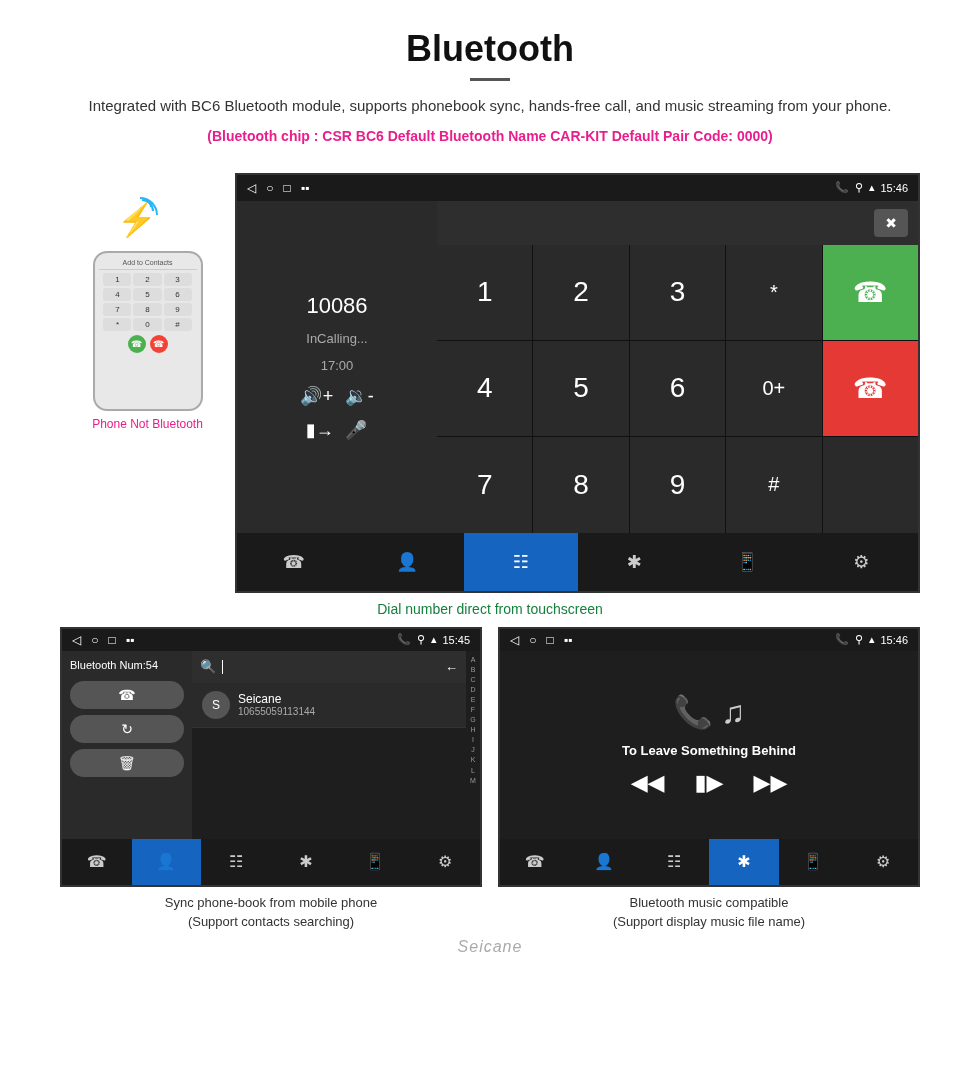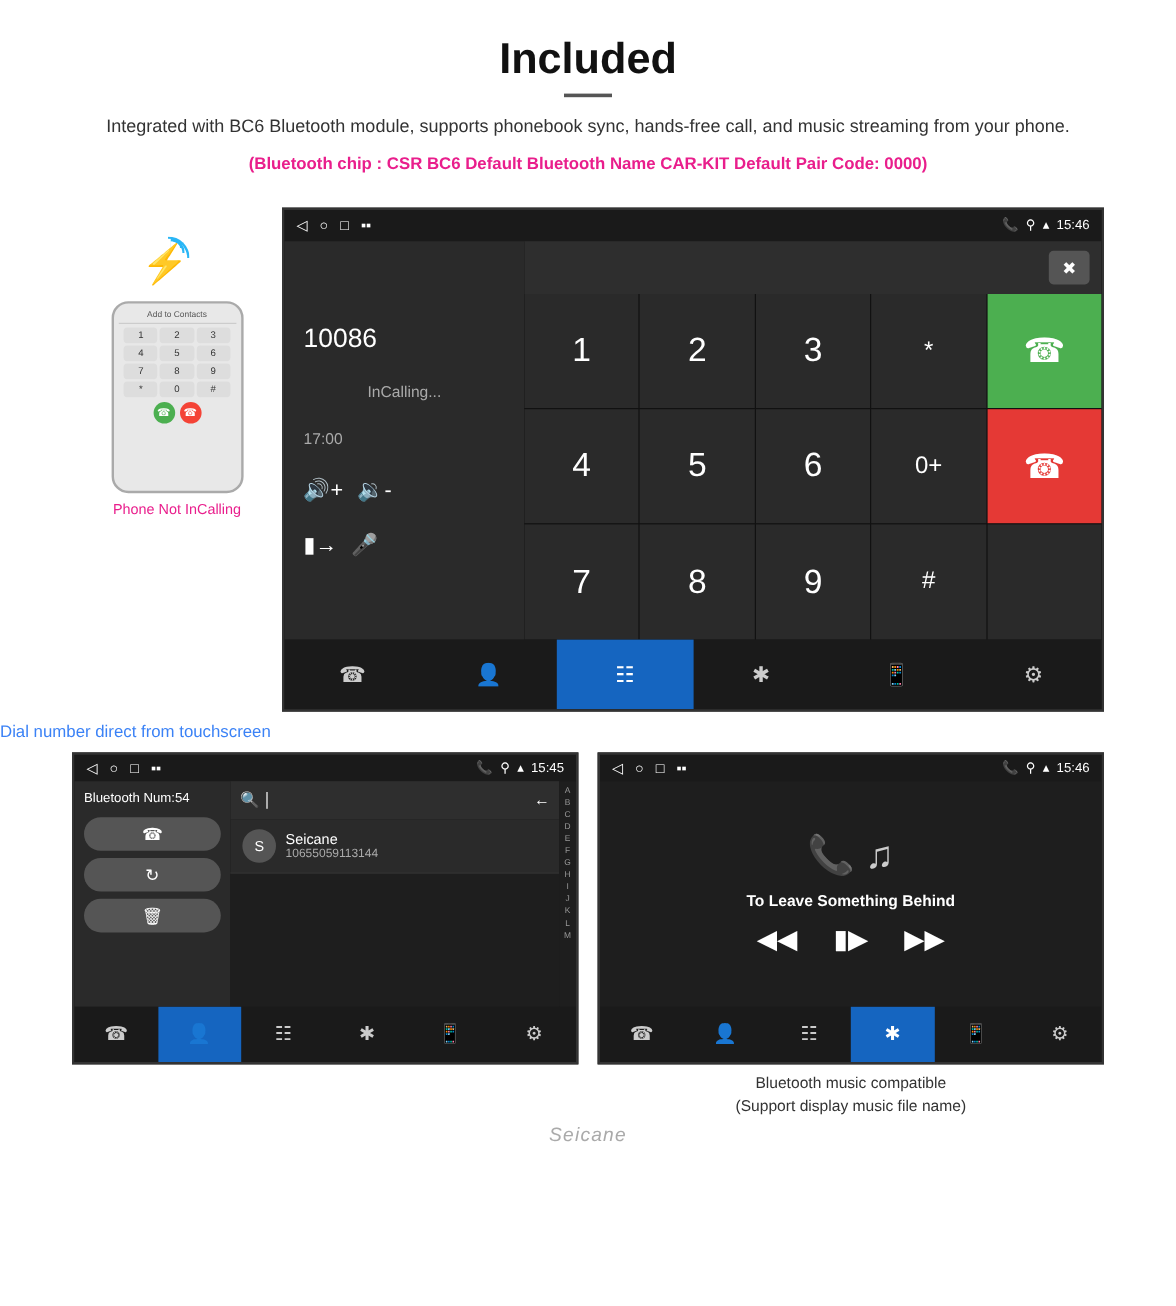--- a/index.html
+++ b/index.html
@@ -161,23 +161,24 @@
     
     .dialer-body {
       display: flex;
       flex: 1;
     }
     .dialer-left {
       width: 200px;
       background: #2a2a2a;
       display: flex;
       flex-direction: column;
+      align-items: center;
       justify-content: center;
       padding: 16px;
-      gap: 24px;
+      gap: 12px;
     }
     .dialer-number {
       color: #fff;
       font-size: 22px;
       font-weight: 300;
     }
     .dialer-calling {
       color: #aaa;
       font-size: 13px;
       text-align: center;
@@ -257,23 +258,23 @@
       align-items: center;
       justify-content: center;
       height: 100%;
       color: #ccc;
       font-size: 18px;
       cursor: pointer;
     }
     .nav-item.active { background: #1565c0; color: #fff; }
 
     .caption-text {
-      text-align: left;
+      text-align: center;
       font-size: 14px;
-      color: #3b82f6;
+      color: #15803d;
       padding: 8px 0 6px;
     }
 
     
     .bottom-screens {
       display: flex;
       gap: 16px;
       padding: 0 60px;
       margin-top: 4px;
     }
@@ -448,21 +449,21 @@
       color: #aaa;
       padding: 6px;
       font-style: italic;
       letter-spacing: 1px;
     }
   </style>
 </head>
 <body>
 
 <div class="header">
-  <h1>Included</h1>
+  <h1>Bluetooth</h1>
   <div class="header-divider"></div>
   <p>Integrated with BC6 Bluetooth module, supports phonebook sync, hands-free call, and music streaming from your phone.</p>
   <p class="specs">(Bluetooth chip : CSR BC6    Default Bluetooth Name CAR-KIT    Default Pair Code: 0000)</p>
 </div>
 
 <div class="main-screen-row">
 
   <div class="phone-aside">
 
     <div style="position:relative;width:60px;height:54px;margin-bottom:4px;">
@@ -490,21 +491,21 @@
         <div class="pd-key">9</div>
         <div class="pd-key">*</div>
         <div class="pd-key">0</div>
         <div class="pd-key">#</div>
       </div>
       <div class="phone-dial-bottom">
         <div class="phone-call-btn">☎</div>
         <div class="phone-end-btn">☎</div>
       </div>
     </div>
-    <div class="phone-not-included">Phone Not InCalling</div>
+    <div class="phone-not-included">Phone Not Bluetooth</div>
   </div>
 
   <div class="android-screen">
 
     <div class="status-bar">
       <div class="status-bar-left">
         <span>◁</span>
         <span>○</span>
         <span>□</span>
         <span>▪▪</span>
@@ -634,20 +635,24 @@
 
       <div class="contacts-bottom-nav">
         <div class="contacts-nav-item">☎</div>
         <div class="contacts-nav-item active">👤</div>
         <div class="contacts-nav-item">☷</div>
         <div class="contacts-nav-item">✱</div>
         <div class="contacts-nav-item">📱</div>
         <div class="contacts-nav-item">⚙</div>
       </div>
     </div>
+    <div class="bottom-caption">
+      <span>Sync phone-book from mobile phone</span><br>
+      <span>(Support contacts searching)</span>
+    </div>
   </div>
 
   <div class="bottom-screen-wrap">
     <div class="bottom-screen">
 
       <div class="status-bar">
         <div class="status-bar-left">
           <span>◁</span>
           <span>○</span>
           <span>□</span>

